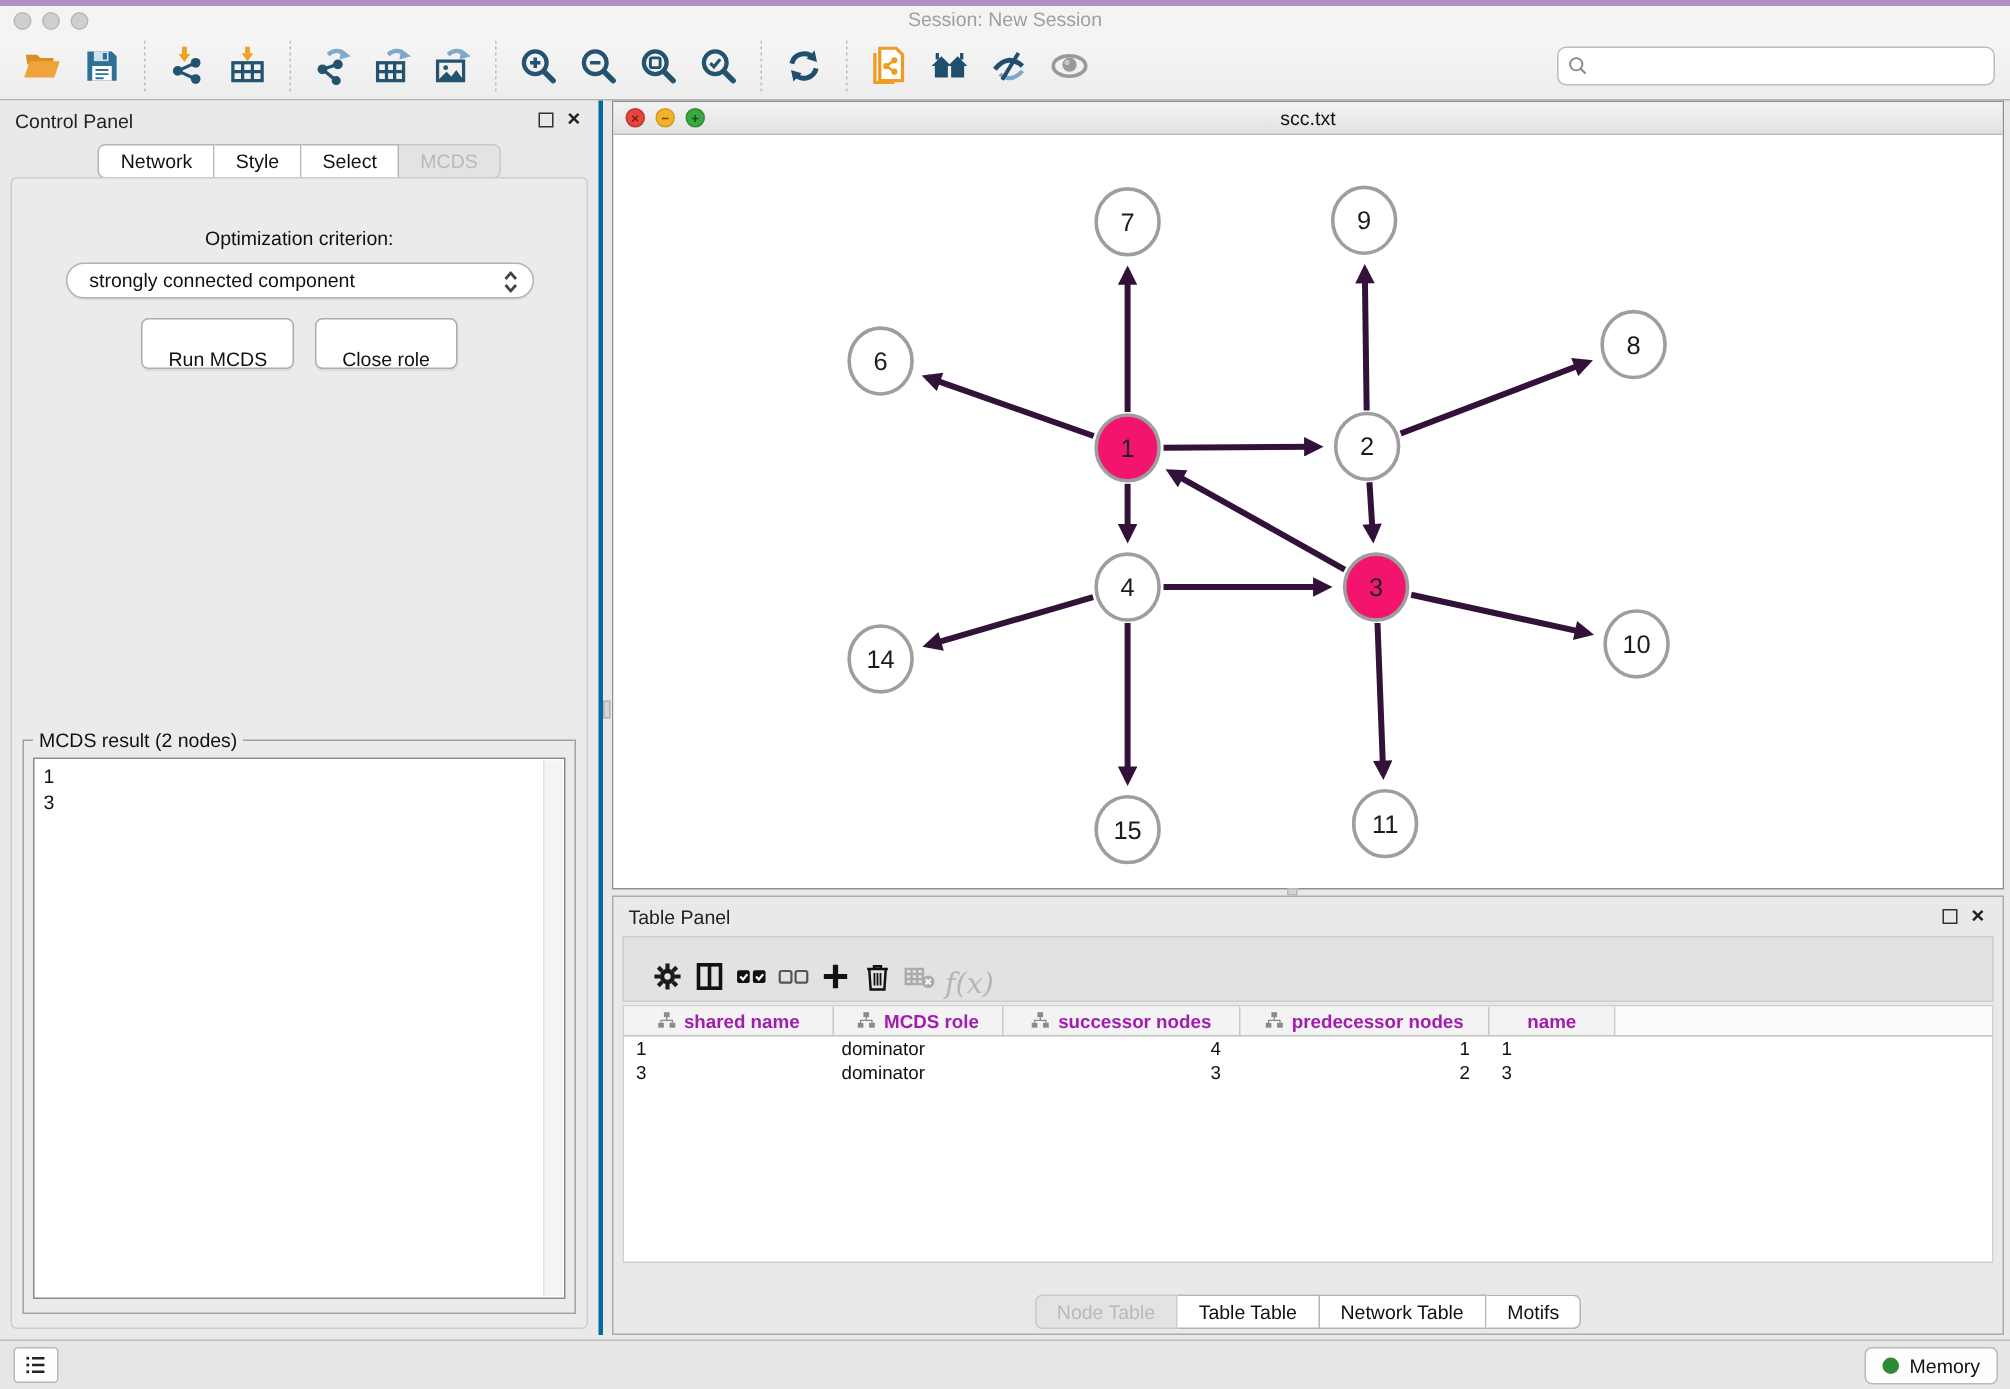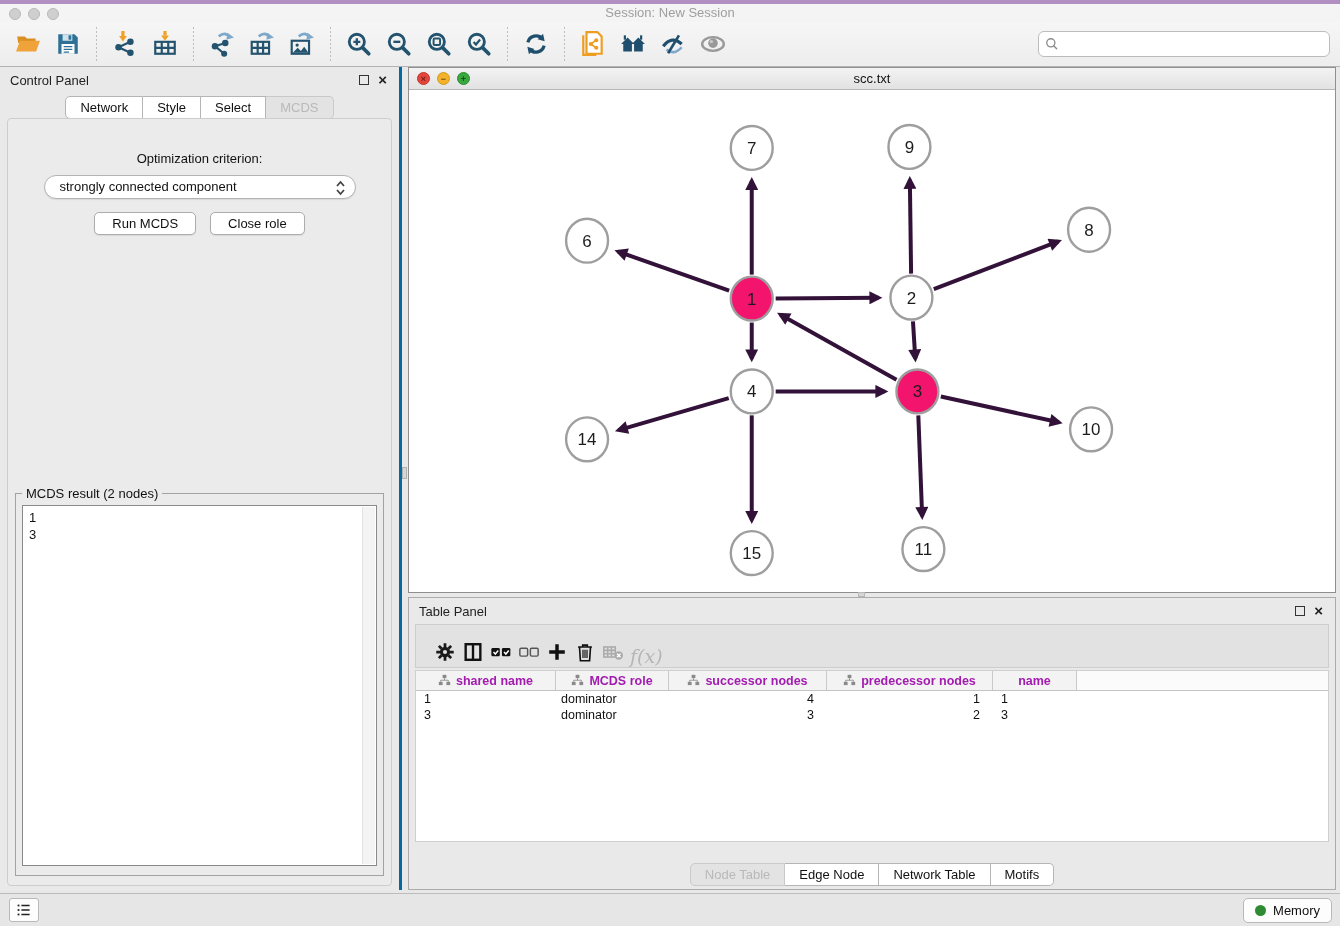--- a/index.html
+++ b/index.html
@@ -45,21 +45,21 @@
   #cp-tabs { position:absolute; top:29px; left:0; width:100%; }
 
   #cp-content { position:absolute; left:7px; right:7px; top:51px; bottom:4px;
     background:#ebebeb; border:1px solid #cdcdcd; border-radius:4px; }
   #opt-label { margin-top:32px; text-align:center; font-size:13px; color:#111; }
   #opt-select { position:relative; margin:9px auto 0; width:312px; height:24px; background:#fff;
     border:1px solid #b3b3b3; border-radius:12px; font-size:13px; line-height:22px;
     padding-left:15px; color:#111; box-shadow:0 1px 1px rgba(0,0,0,.08); }
   #opt-select .chevrons { position:absolute; right:9px; top:3px; }
   .btn-row { margin-top:13px; display:flex; justify-content:center; gap:14px; }
-  .mac-btn { height:23px; padding:0 17px; background:#fff; border:1px solid #adadad;
+  .mac-btn { height:23px; padding:16px 17px; background:#fff; border:1px solid #adadad;
     border-radius:5px; font-size:13px; color:#111; line-height:21px;
     box-shadow:0 1px 1px rgba(0,0,0,.08); }
 
   #result-box { position:absolute; left:7px; right:7px; top:374px; bottom:9px;
     border:1px solid #a2a2a2; }
   #result-label { position:absolute; top:-8px; left:6px; background:#ebebeb;
     padding:0 4px; font-size:13px; color:#111; }
   #result-text-wrap { position:absolute; left:6px; right:6px; top:11px; bottom:9px;
     background:#fff; border:1px solid #8a8a8a; }
   #result-text { padding:3px 6px; font-size:13px; line-height:17px; white-space:pre; color:#111; }
@@ -559,21 +559,21 @@
           <span class="td c0">3</span>
           <span class="td c1">dominator</span>
           <span class="td c2">3</span>
           <span class="td c3">2</span>
           <span class="td c4">3</span>
         </div>
       </div>
   </div>
   <div id="tp-tabs" class="tabs-row">
     <span class="tab active">Node Table</span>
-    <span class="tab">Edge Node</span>
+    <span class="tab">Table Table</span>
     <span class="tab">Network Table</span>
     <span class="tab">Motifs</span>
   </div>
 </div>
 
 <div id="statusbar" class="abs">
   <span id="list-btn">
     <svg width="18" height="18" viewBox="0 0 24 24">
         <g stroke="#222" stroke-width="2.2">
           <path d="M8.5 6h11M8.5 12h11M8.5 18h11"></path>

